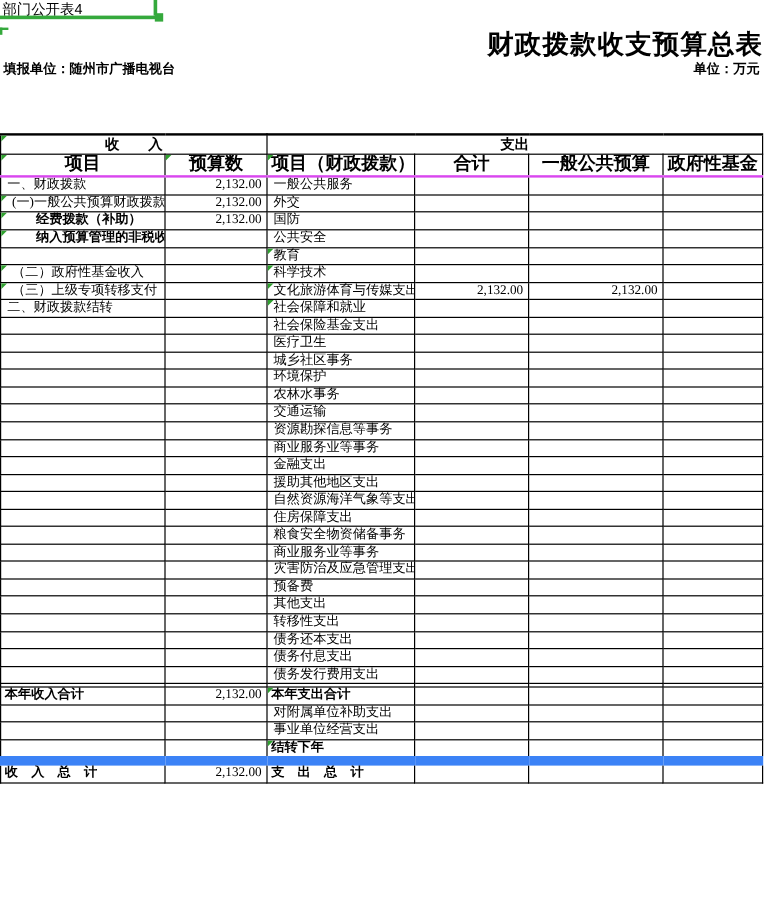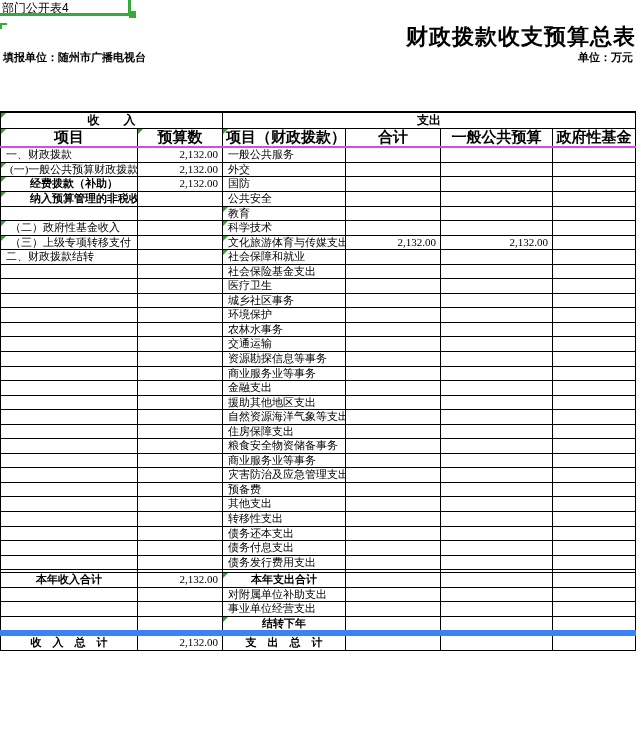--- a/index.html
+++ b/index.html
@@ -49,22 +49,22 @@
   thead tr.hrow-a{height:16px;}
   thead tr.hrow-b{height:15px;}
   thead th{font-weight:bold;text-align:center;font-size:12px;}
   thead tr.hrow-b th{border-bottom:2px solid #d946ef;font-size:15px;}
 
   td.c-lbl{text-align:left;padding-left:5px;}
   td.ind1{padding-left:9px;}
   td.ind2{padding-left:29px;font-weight:bold;}
   td.c-num{text-align:right;padding-right:4px;}
   td.bold{font-weight:bold;}
-  td.ctr{text-align:center;padding-left:3px;}
-  tr.thick-bottom td{border-bottom:6px solid #3b82f6;}
+  td.ctr{padding-left:3px;}
+  tr.thick-bottom td{border-bottom:8px solid #3b82f6;}
 
   .tri{position:absolute;left:0;top:0;width:0;height:0;
     border-top:5px solid var(--tri,#2fa12f);border-right:5px solid transparent;}
   .green{background:var(--sel,#35a93c);}
 </style>
 </head>
 <body>
 
 <div class="corner-cell">部门公开表4</div>
 <div class="sel-v green"></div>

